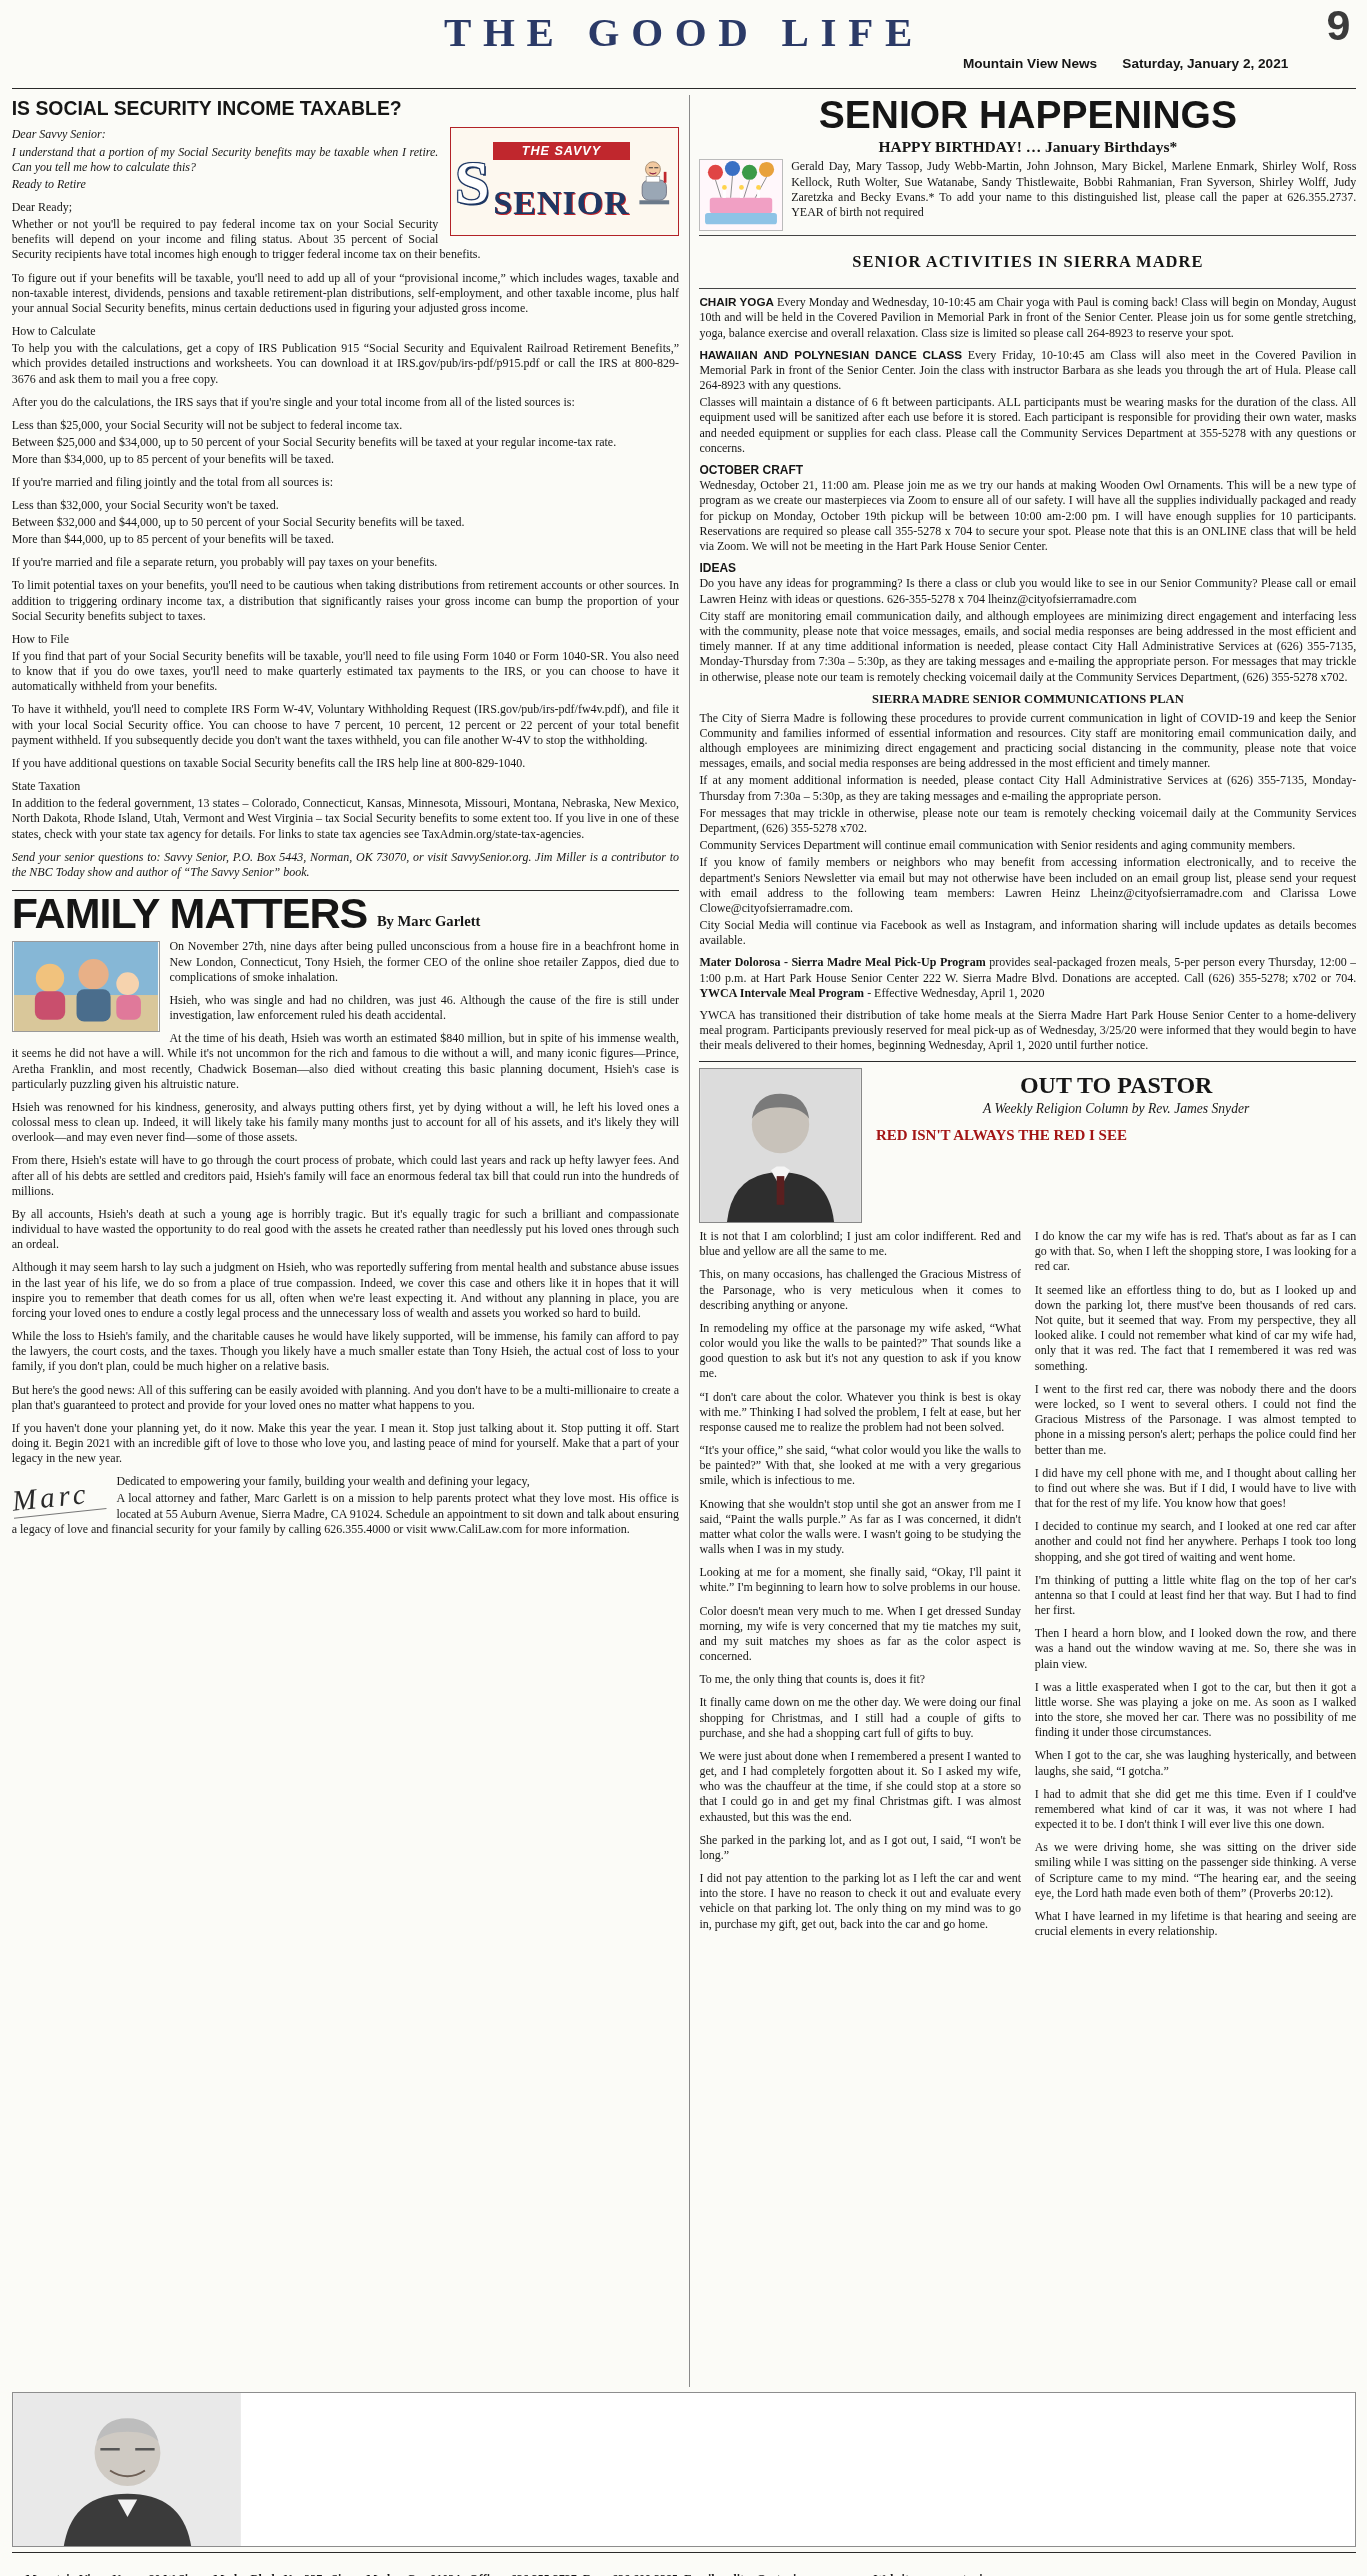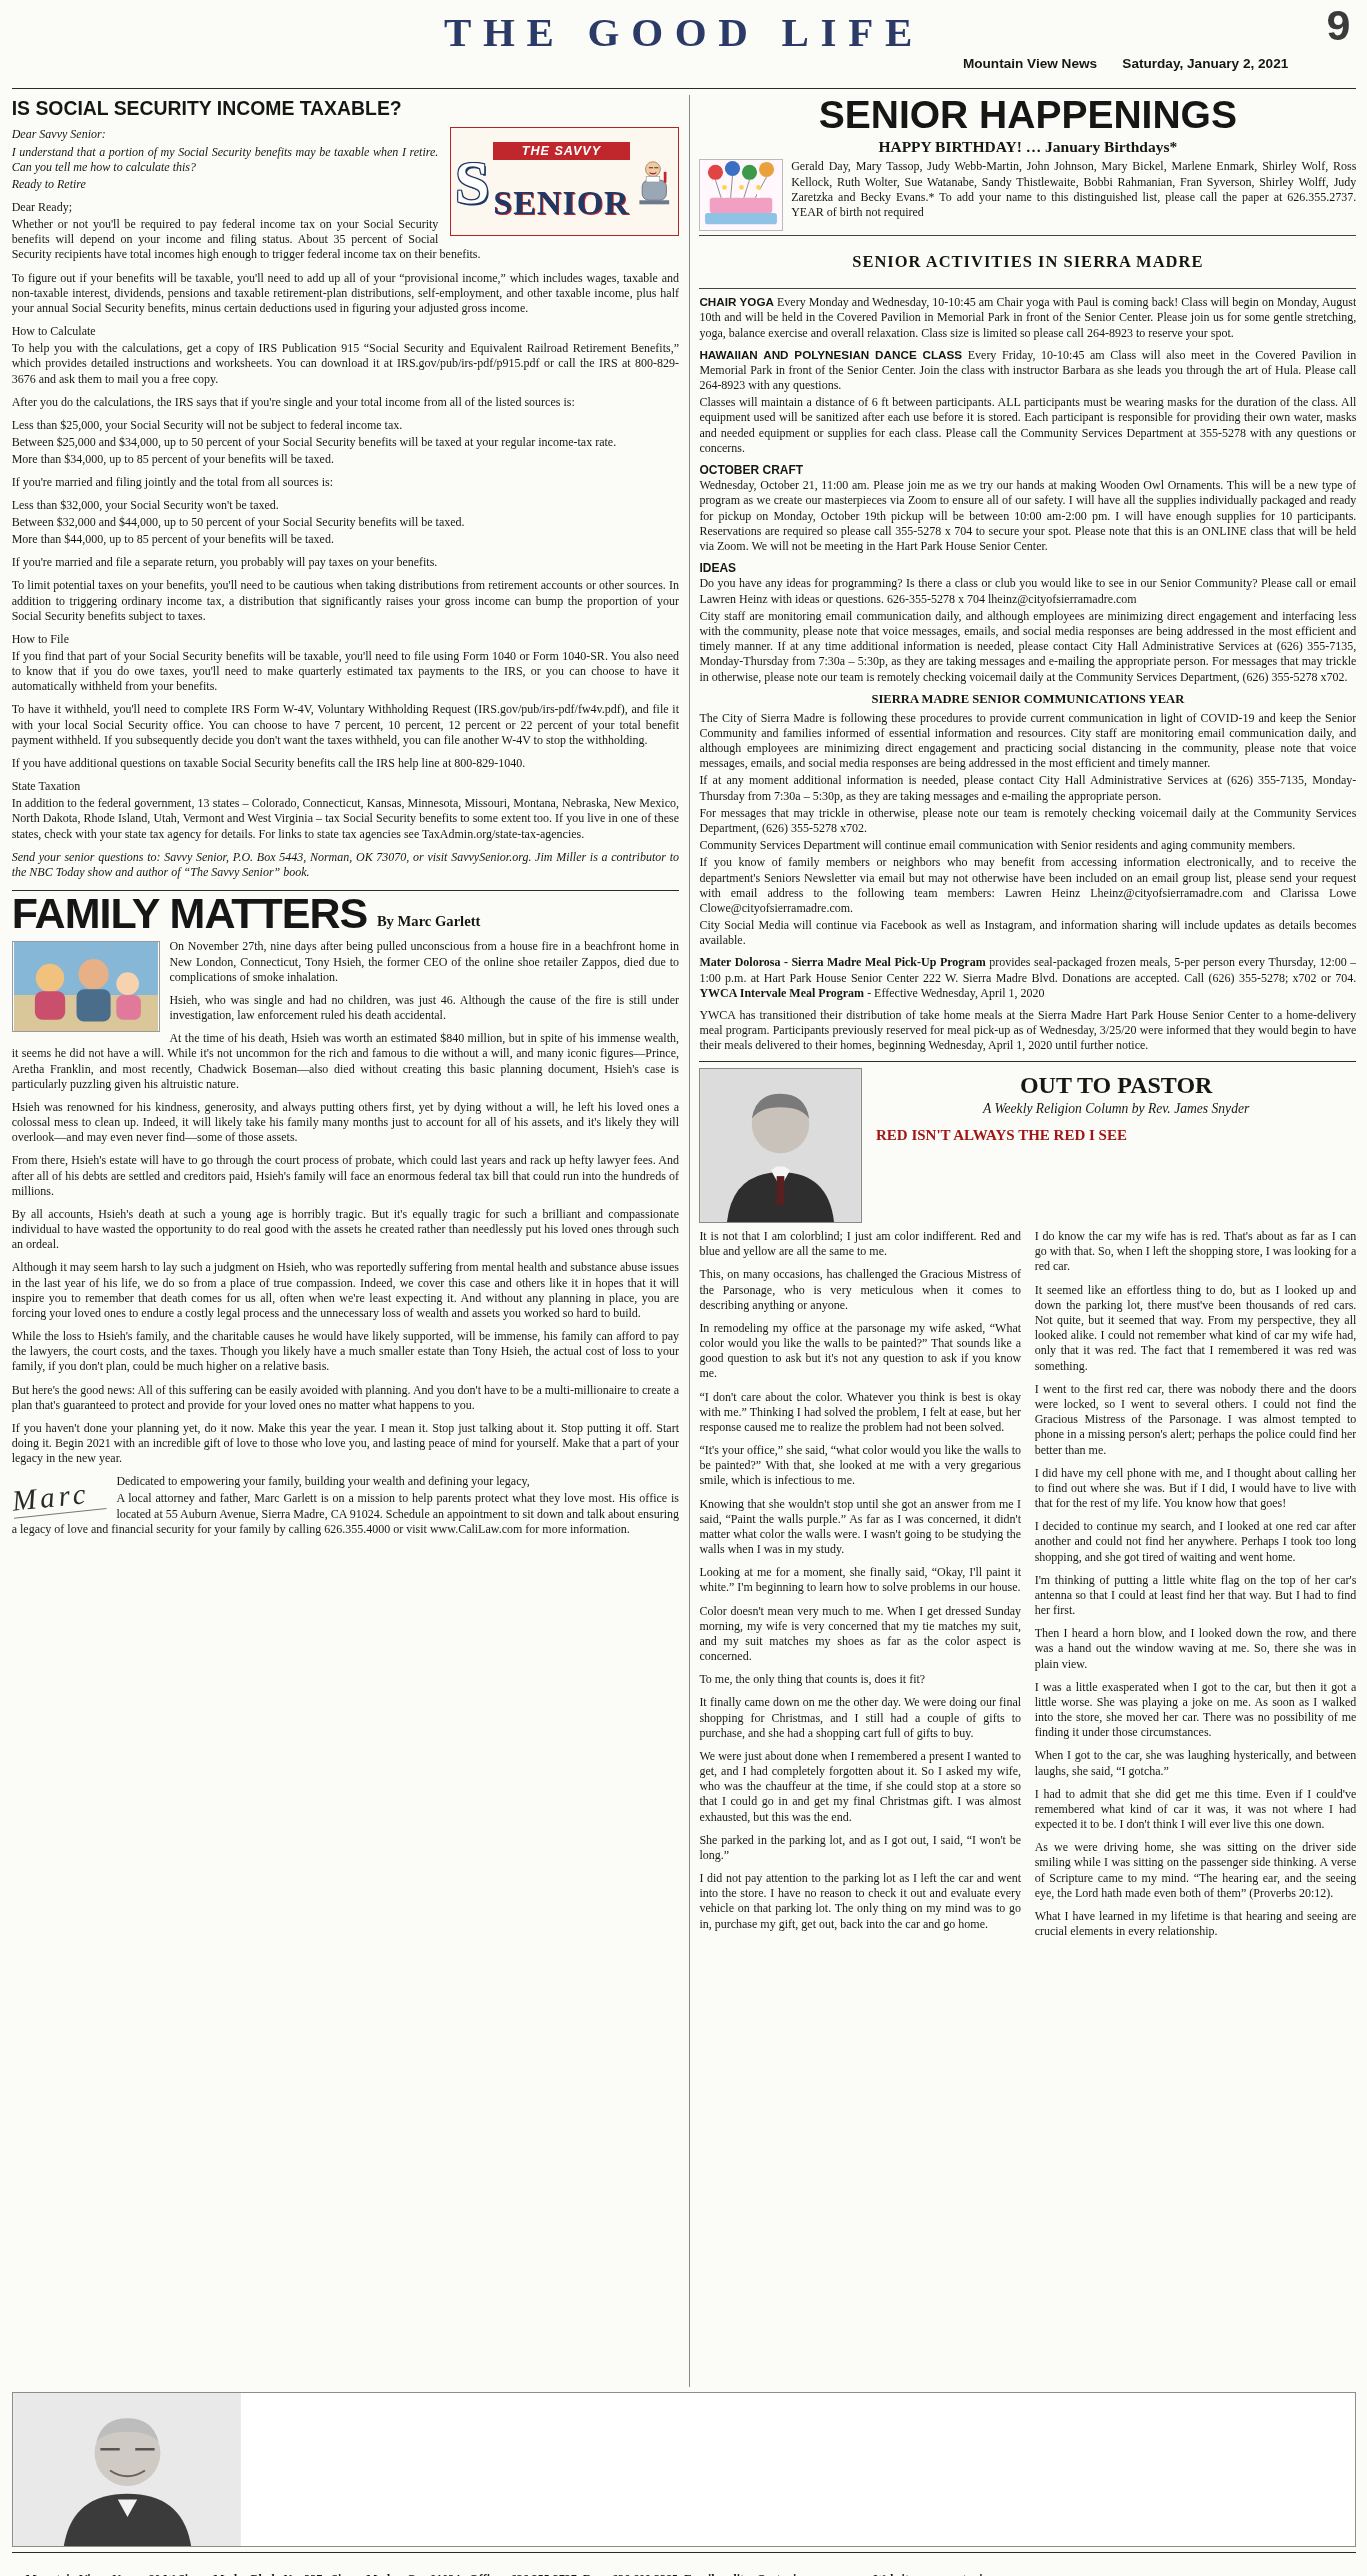--- a/index.html
+++ b/index.html
@@ -250,21 +250,21 @@
         <p class="nb"><b class="lead">HAWAIIAN AND POLYNESIAN DANCE CLASS</b> <span>Every Friday, 10-10:45 am Class will also meet in the Covered Pavilion in Memorial Park in front of the Senior Center. Join the class with instructor Barbara as she leads you through the art of Hula. Please call 264-8923 with any questions.</span></p>
         <p>Classes will maintain a distance of 6 ft between participants. ALL participants must be wearing masks for the duration of the class. All equipment used will be sanitized after each use before it is stored. Each participant is responsible for providing their own water, masks and needed equipment or supplies for each class. Please call the Community Services Department at 355-5278 with any questions or concerns.</p>
 
         <p class="lead-block">OCTOBER CRAFT</p>
         <p>Wednesday, October 21, 11:00 am. Please join me as we try our hands at making Wooden Owl Ornaments. This will be a new type of program as we create our masterpieces via Zoom to ensure all of our safety. I will have all the supplies individually packaged and ready for pickup on Monday, October 19th pickup will be between 10:00 am-2:00 pm. I will have enough supplies for 10 participants. Reservations are required so please call 355-5278 x 704 to secure your spot. Please note that this is an ONLINE class that will be held via Zoom. We will not be meeting in the Hart Park House Senior Center.</p>
 
         <p class="lead-block">IDEAS</p>
         <p class="nb">Do you have any ideas for programming? Is there a class or club you would like to see in our Senior Community? Please call or email Lawren Heinz with ideas or questions. 626-355-5278 x 704 lheinz@cityofsierramadre.com</p>
         <p>City staff are monitoring email communication daily, and although employees are minimizing direct engagement and interfacing less with the community, please note that voice messages, emails, and social media responses are being addressed in the most efficient and timely manner. If at any time additional information is needed, please contact City Hall Administrative Services at (626) 355-7135, Monday-Thursday from 7:30a – 5:30p, as they are taking messages and e-mailing the appropriate person. For messages that may trickle in otherwise, please note our team is remotely checking voicemail daily at the Community Services Department, (626) 355-5278 x702.</p>
 
-        <h4 class="plan-title">SIERRA MADRE SENIOR COMMUNICATIONS YEAR</h4>
+        <h4 class="plan-title">SIERRA MADRE SENIOR COMMUNICATIONS PLAN</h4>
         <p class="nb">The City of Sierra Madre is following these procedures to provide current communication in light of COVID-19 and keep the Senior Community and families informed of essential information and resources. City staff are monitoring email communication daily, and although employees are minimizing direct engagement and practicing social distancing in the community, please note that voice messages, emails, and social media responses are being addressed in the most efficient and timely manner.</p>
         <p class="nb">If at any moment additional information is needed, please contact City Hall Administrative Services at (626) 355-7135, Monday-Thursday from 7:30a – 5:30p, as they are taking messages and e-mailing the appropriate person.</p>
         <p class="nb">For messages that may trickle in otherwise, please note our team is remotely checking voicemail daily at the Community Services Department, (626) 355-5278 x702.</p>
         <p class="nb">Community Services Department will continue email communication with Senior residents and aging community members.</p>
         <p class="nb">If you know of family members or neighbors who may benefit from accessing information electronically, and to receive the department's Seniors Newsletter via email but may not otherwise have been included on an email group list, please send your request with email address to the following team members:  Lawren Heinz Lheinz@cityofsierramadre.com and Clarissa Lowe Clowe@cityofsierramadre.com.</p>
         <p>City Social Media will continue via Facebook as well as Instagram, and information sharing will include updates as details becomes available.</p>
 
         <p><b>Mater Dolorosa - Sierra Madre Meal Pick-Up Program</b> <span>provides seal-packaged frozen meals, 5-per person every Thursday, 12:00 – 1:00 p.m. at Hart Park House Senior Center 222 W. Sierra Madre Blvd. Donations are accepted. Call (626) 355-5278; x702 or 704.</span> <b>YWCA Intervale Meal Program</b> <span>- Effective Wednesday, April 1, 2020</span></p>
         <p>YWCA has transitioned their distribution of take home meals at the Sierra Madre Hart Park House Senior Center to a home-delivery meal program. Participants previously reserved for meal pick-up as of Wednesday, 3/25/20 were informed that they would begin to have their meals delivered to their homes, beginning Wednesday, April 1, 2020 until further notice.</p>
       </section>

